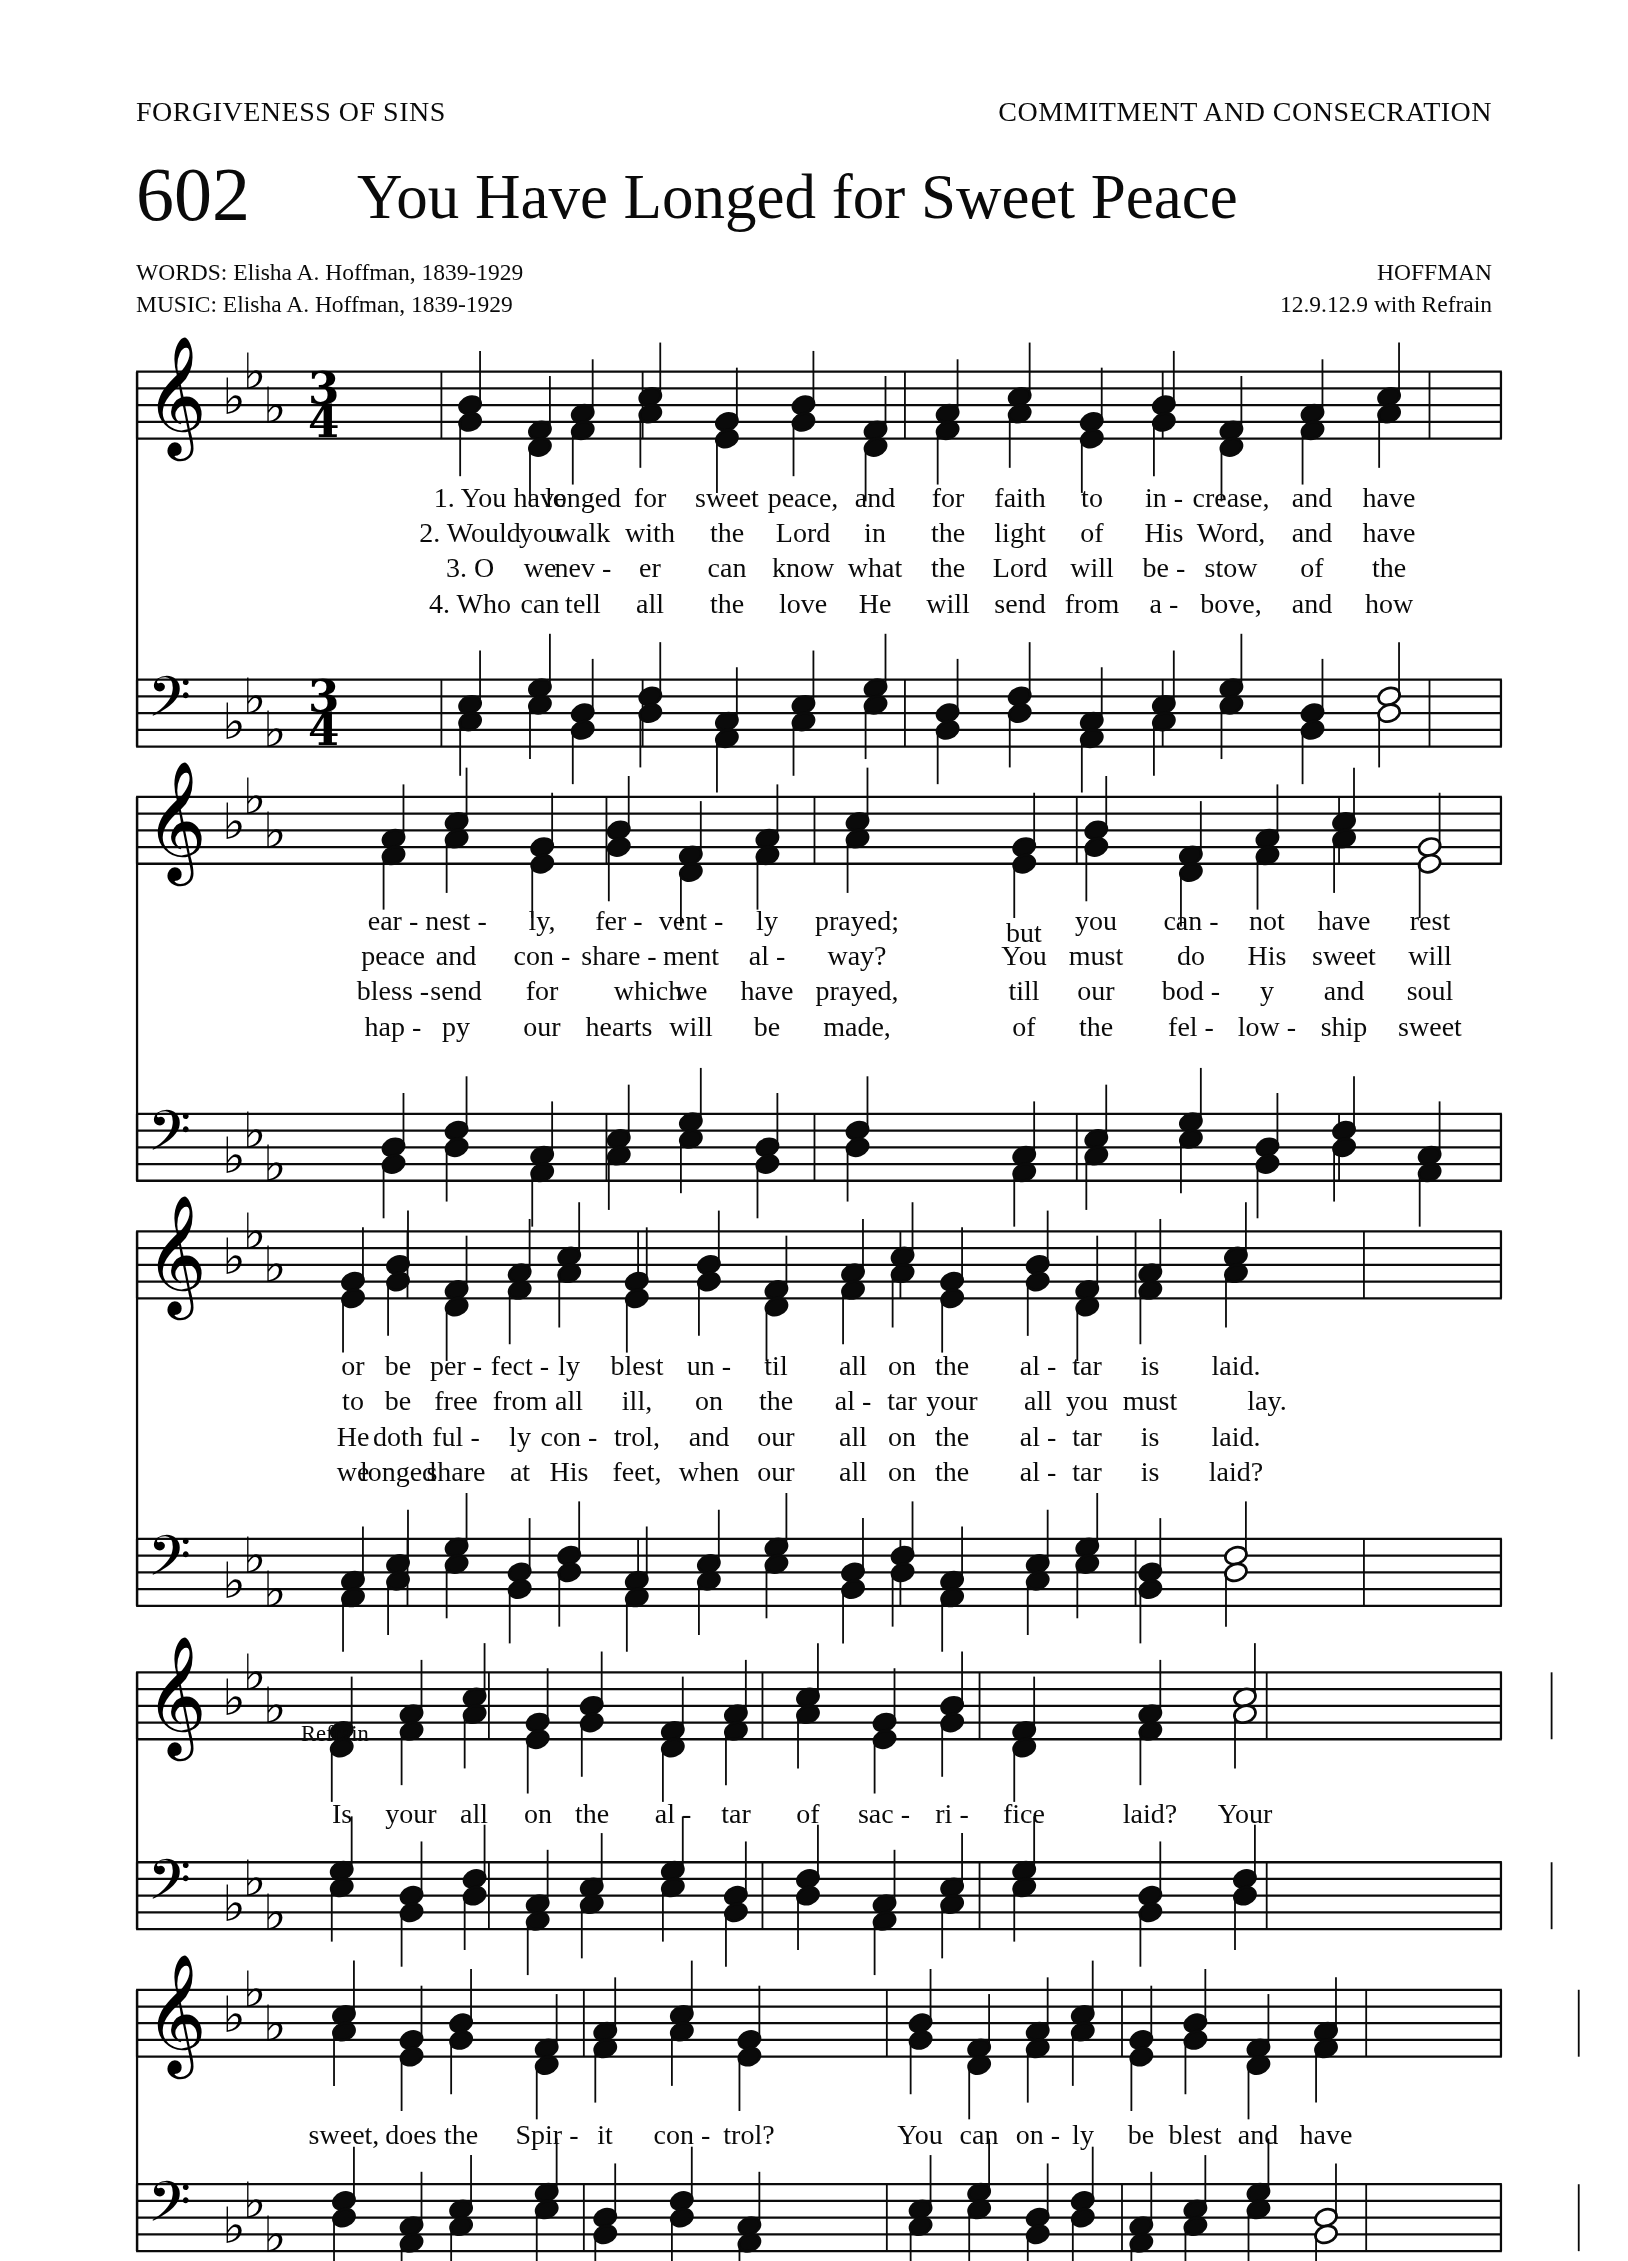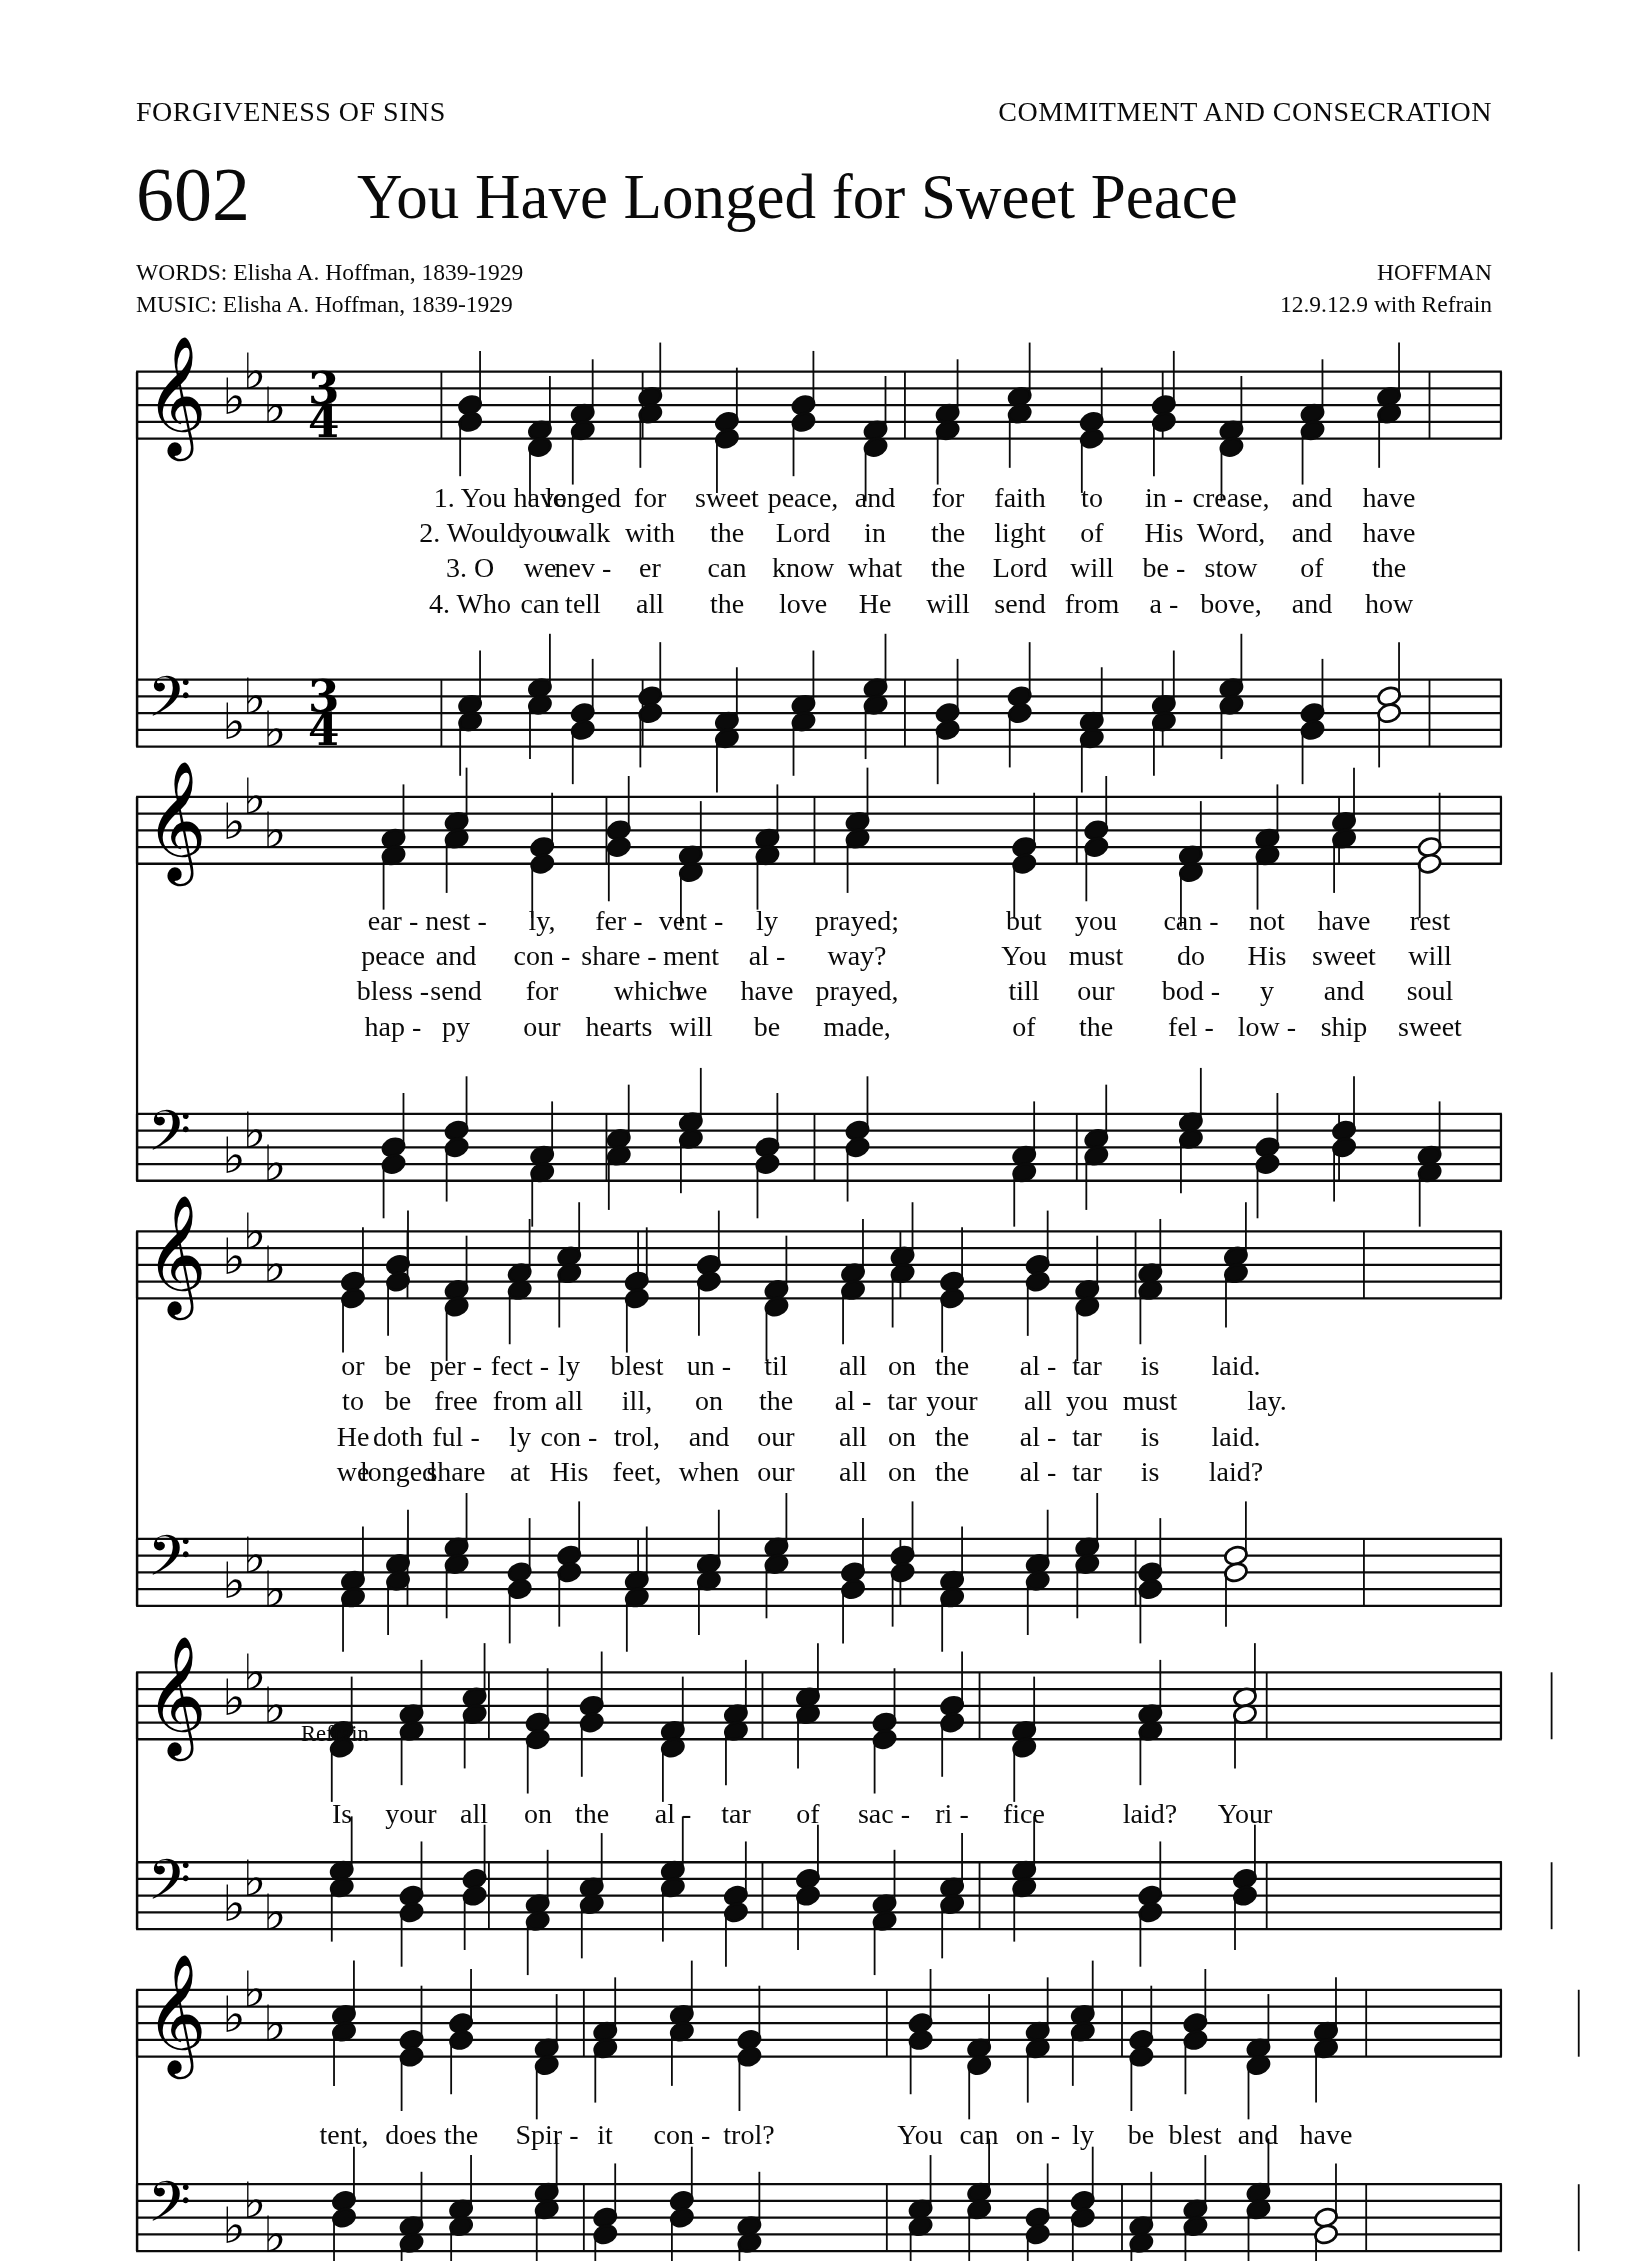--- a/index.html
+++ b/index.html
@@ -413,21 +413,21 @@
         </g>
       </svg>
       <div class="lyric-line" style="top: 907px; left: 0px; width: 1366px;">
         <span class="syl" style="left: 257px;">ear -</span>
         <span class="syl" style="left: 320px;">nest -</span>
         <span class="syl" style="left: 406px;">ly,</span>
         <span class="syl" style="left: 483px;">fer -</span>
         <span class="syl" style="left: 555px;">vent -</span>
         <span class="syl" style="left: 631px;">ly</span>
         <span class="syl" style="left: 721px;">prayed;</span>
-        <span class="syl" style="left: 888px;">but</span>
+        <span class="syl" style="left: 888px; margin-top: 12px;">but</span>
         <span class="syl" style="left: 960px;">you</span>
         <span class="syl" style="left: 1055px;">can -</span>
         <span class="syl" style="left: 1131px;">not</span>
         <span class="syl" style="left: 1208px;">have</span>
         <span class="syl" style="left: 1294px;">rest</span>
       </div>
       <div class="lyric-line" style="top: 942px; left: 0px; width: 1366px;">
         <span class="syl" style="left: 257px;">peace</span>
         <span class="syl" style="left: 320px;">and</span>
         <span class="syl" style="left: 406px;">con -</span>
@@ -1029,21 +1029,21 @@
           <ellipse cx="2481.769230769231" cy="4885.5" rx="24" ry="18" transform="rotate(-20 2481.769230769231 4885.5)" fill="#0a0a0a" stroke="#0a0a0a" stroke-width="6"></ellipse>
           <line x1="2503.769230769231" x2="2503.769230769231" y1="4848.5" y2="4728.5" stroke="#0a0a0a" stroke-width="4"></line>
           <line x1="2459.769230769231" x2="2459.769230769231" y1="4885.5" y2="5005.5" stroke="#0a0a0a" stroke-width="4"></line>
           <ellipse cx="2631.1923076923076" cy="4904" rx="24" ry="18" transform="rotate(-20 2631.1923076923076 4904)" fill="#ffffff" stroke="#0a0a0a" stroke-width="6"></ellipse>
           <ellipse cx="2631.1923076923076" cy="4941" rx="24" ry="18" transform="rotate(-20 2631.1923076923076 4941)" fill="#ffffff" stroke="#0a0a0a" stroke-width="6"></ellipse>
           <line x1="2653.1923076923076" x2="2653.1923076923076" y1="4904" y2="4784" stroke="#0a0a0a" stroke-width="4"></line>
           <line x1="2609.1923076923076" x2="2609.1923076923076" y1="4941" y2="5061" stroke="#0a0a0a" stroke-width="4"></line>
         </g>
       </svg>
       <div class="lyric-line" style="top: 2121px; left: 0px; width: 1366px;">
-        <span class="syl" style="left: 208px;">tent,</span>
+        <span class="syl" style="left: 208px;">sweet,</span>
         <span class="syl" style="left: 275px;">does</span>
         <span class="syl" style="left: 325px;">the</span>
         <span class="syl" style="left: 411px;">Spir -</span>
         <span class="syl" style="left: 469px;">it</span>
         <span class="syl" style="left: 546px;">con -</span>
         <span class="syl" style="left: 613px;">trol?</span>
         <span class="syl" style="left: 784px;">You</span>
         <span class="syl" style="left: 843px;">can</span>
         <span class="syl" style="left: 902px;">on -</span>
         <span class="syl" style="left: 947px;">ly</span>

